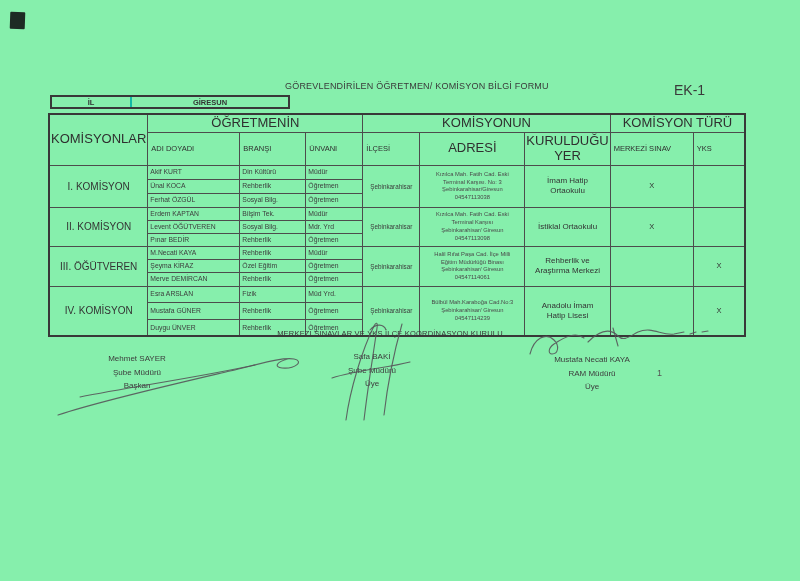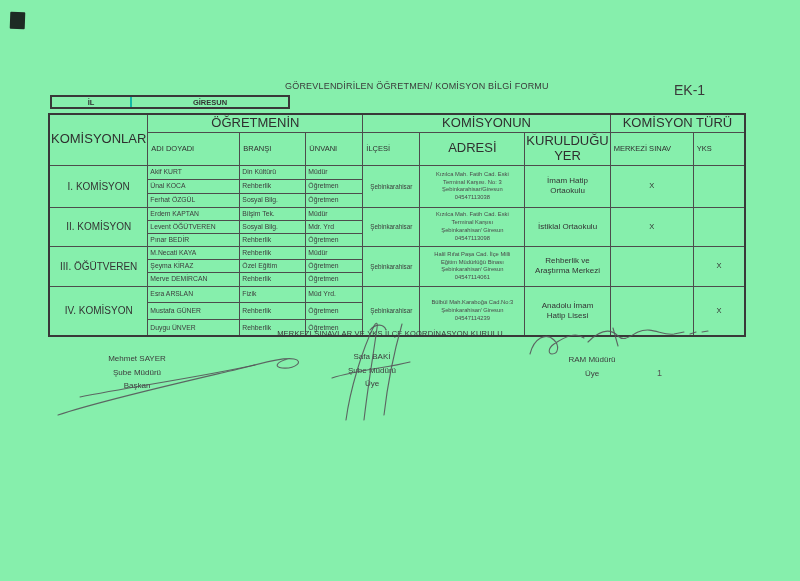--- a/index.html
+++ b/index.html
@@ -214,20 +214,21 @@
     <div>Mehmet SAYER</div>
     <div>Şube Müdürü</div>
     <div>Başkan</div>
   </div>
   <div class="sig-block" style="left:312px; top:350px; width:120px;">
     <div>Safa BAKİ</div>
     <div>Şube Müdürü</div>
     <div>Üye</div>
   </div>
   <div class="sig-block" style="left:522px; top:353px; width:140px;">
+    <div>Mustafa  Necati KAYA</div>
     <div>RAM Müdürü</div>
     <div>Üye</div>
   </div>
 
   <svg class="sig-svg" style="left:50px; top:335px;" width="260" height="85" viewBox="0 0 260 85">
     <path d="M8,80 C50,66 120,50 180,36 C210,29 232,22 244,24 C254,26 246,34 232,33 C224,32 226,27 238,24"></path>
     <path d="M30,62 C80,52 150,42 205,30"></path>
   </svg>
   <svg class="sig-svg" style="left:312px; top:320px;" width="120" height="105" viewBox="0 0 120 105">
     <path d="M34,100 C38,70 50,30 62,6 C64,2 66,2 65,8 C62,30 56,65 52,100"></path>

